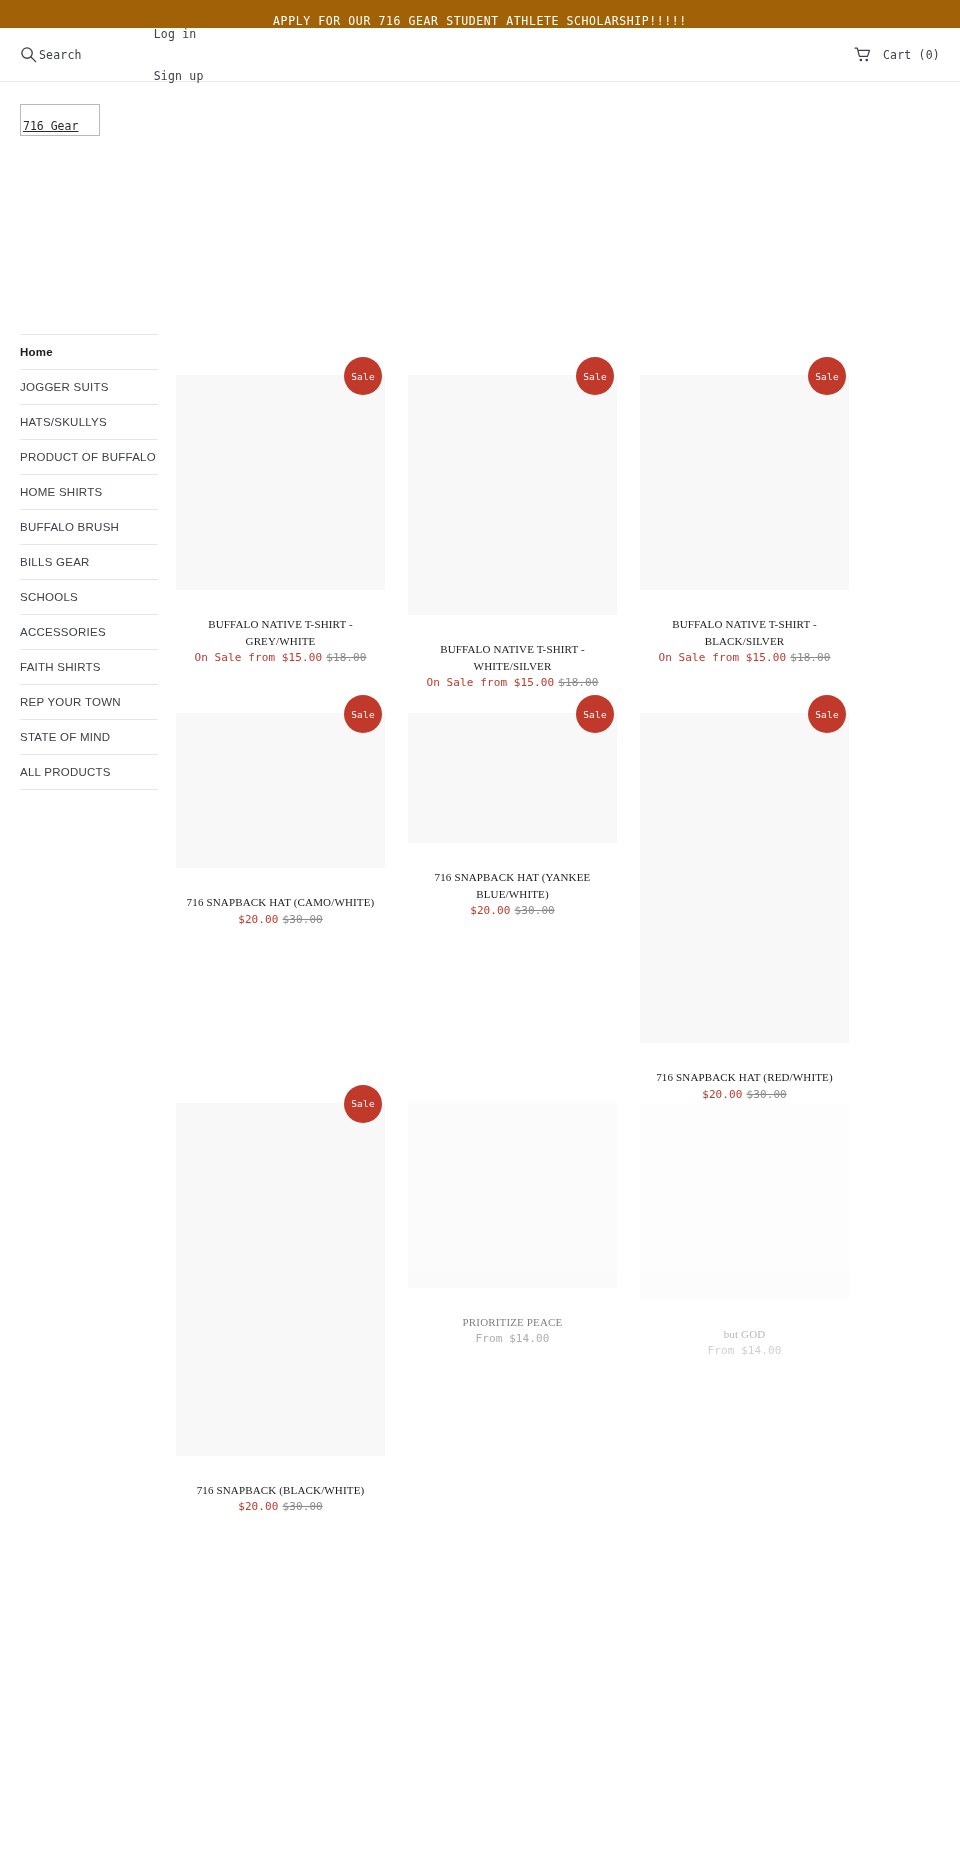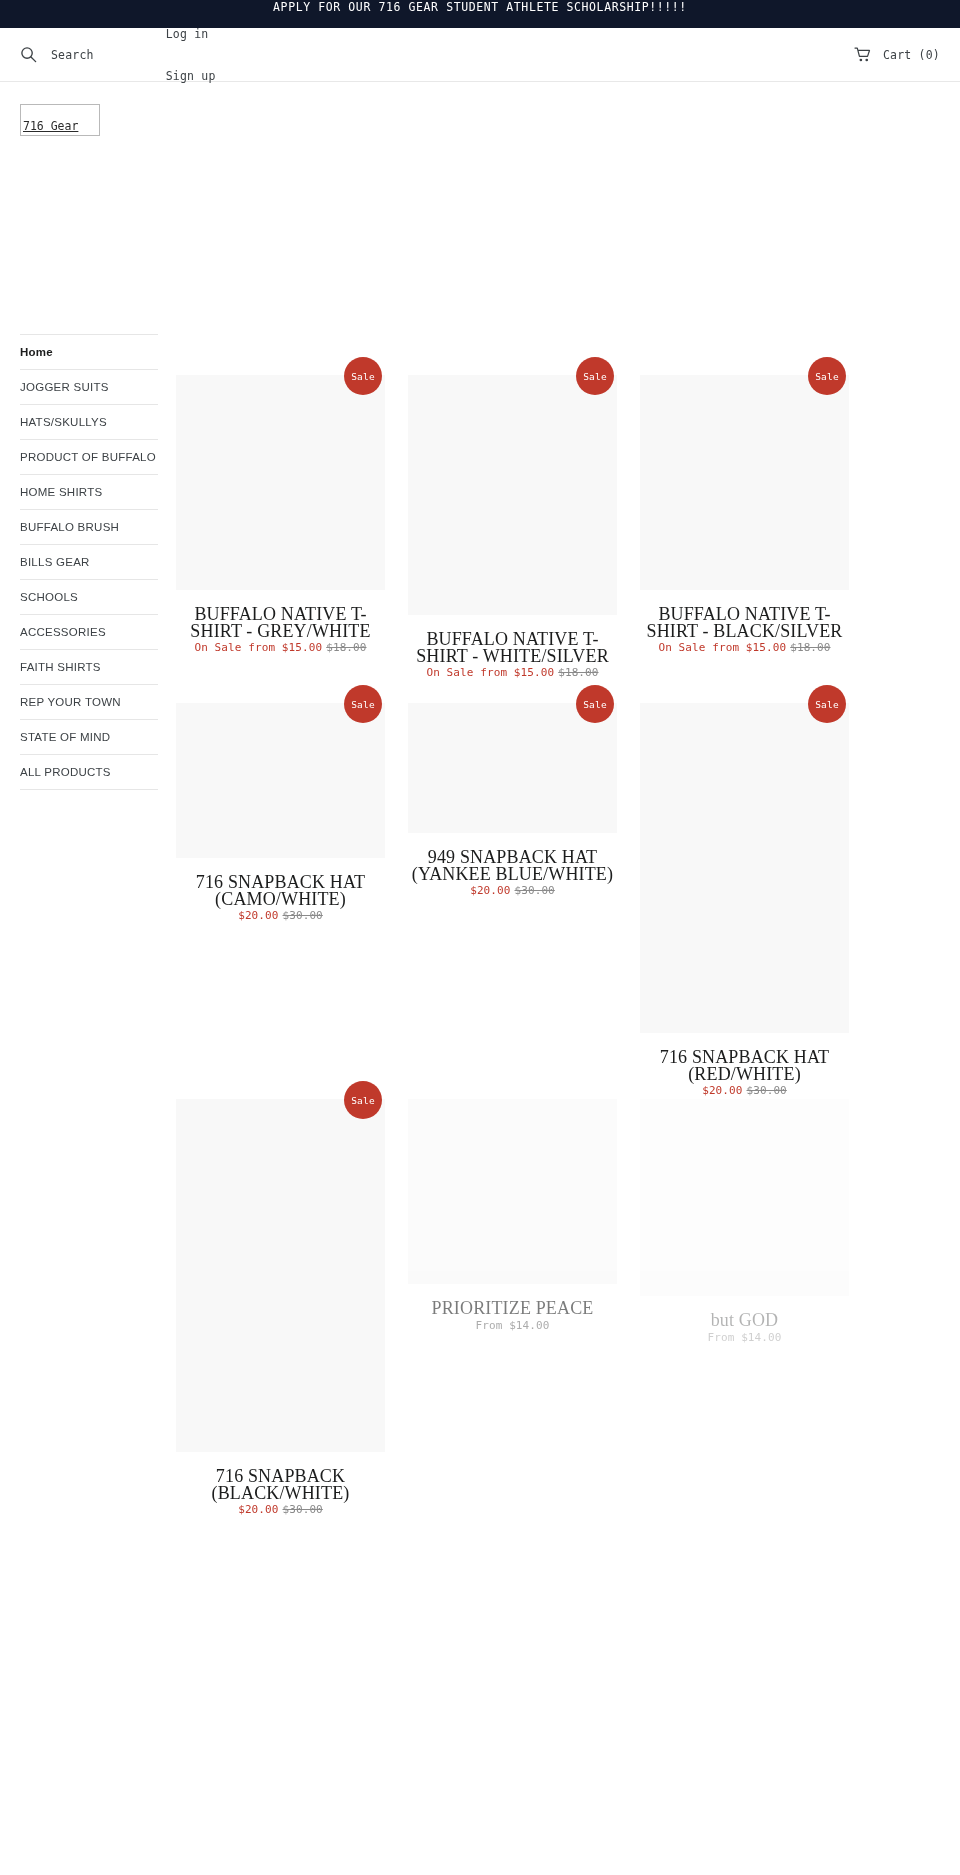--- a/index.html
+++ b/index.html
@@ -6,46 +6,46 @@
   html, body {
     width: 960px;
     background: #ffffff;
     font-family: "Liberation Serif", serif;
     -webkit-font-smoothing: antialiased;
   }
   body { position: relative; min-height: 1875px; }
 
   
   .announcement {
-    background: #0f172a;
+    background: #a16207;
     color: #ffffff;
     height: 28px;
     display: flex;
-    align-items: flex-start;
+    align-items: flex-end;
     justify-content: center;
     font-family: "DejaVu Sans Mono", monospace;
     font-size: 11.5px;
     letter-spacing: 0.6px;
     font-weight: 400;
   }
 
   
   .site-header {
     height: 54px;
     display: flex;
     align-items: center;
     padding: 0 20px;
     border-bottom: 1px solid #e8e8e8;
     position: relative;
   }
   .hdr-left { display: flex; align-items: center; gap: 0; }
   .search-box {
     display: flex;
     align-items: center;
-    gap: 14px;
+    gap: 2px;
     margin-right: 72px;
   }
   .search-icon { width: 17px; height: 17px; display:block; }
   .search-label {
     font-family: "DejaVu Sans Mono", monospace;
     font-size: 11.5px;
     color: #3d4246;
     letter-spacing: 0.2px;
   }
   .hdr-links { display: flex; align-items: flex-start; gap: 28px; flex-direction: column; }
@@ -159,23 +159,23 @@
     color: #fff;
     display: flex;
     align-items: center;
     justify-content: center;
     font-family: "DejaVu Sans Mono", monospace;
     font-size: 9.5px;
     letter-spacing: 0.2px;
   }
 
   .p-title {
-    margin-top: 16px;
+    margin-top: 26px;
     font-family: "Liberation Serif", serif;
-    font-size: 18px;
+    font-size: 11px;
     line-height: 16.5px;
     color: #1c1d1d;
     letter-spacing: 0.15px;
   }
   .p-price {
     margin-top: 1px;
     font-family: "DejaVu Sans Mono", monospace;
     font-size: 11px;
     line-height: 16px;
     color: #c0392b;
@@ -299,21 +299,21 @@
         <div class="p-title">716 SNAPBACK HAT (CAMO/WHITE)</div>
         <div class="p-price">
           <span>$20.00</span><span class="was">$30.00</span>
         </div>
       </div>
 
       <div class="cell">
         <div class="media h-130" style="height:130px;background:#f8f8f8;position:relative;">
           <span class="sale-badge">Sale</span>
         </div>
-        <div class="p-title">949 SNAPBACK HAT (YANKEE BLUE/WHITE)</div>
+        <div class="p-title">716 SNAPBACK HAT (YANKEE BLUE/WHITE)</div>
         <div class="p-price">
           <span>$20.00</span><span class="was">$30.00</span>
         </div>
       </div>
 
       <div class="cell">
         <div class="media h-330">
           <span class="sale-badge">Sale</span>
         </div>
         <div class="p-title">716 SNAPBACK HAT (RED/WHITE)</div>

